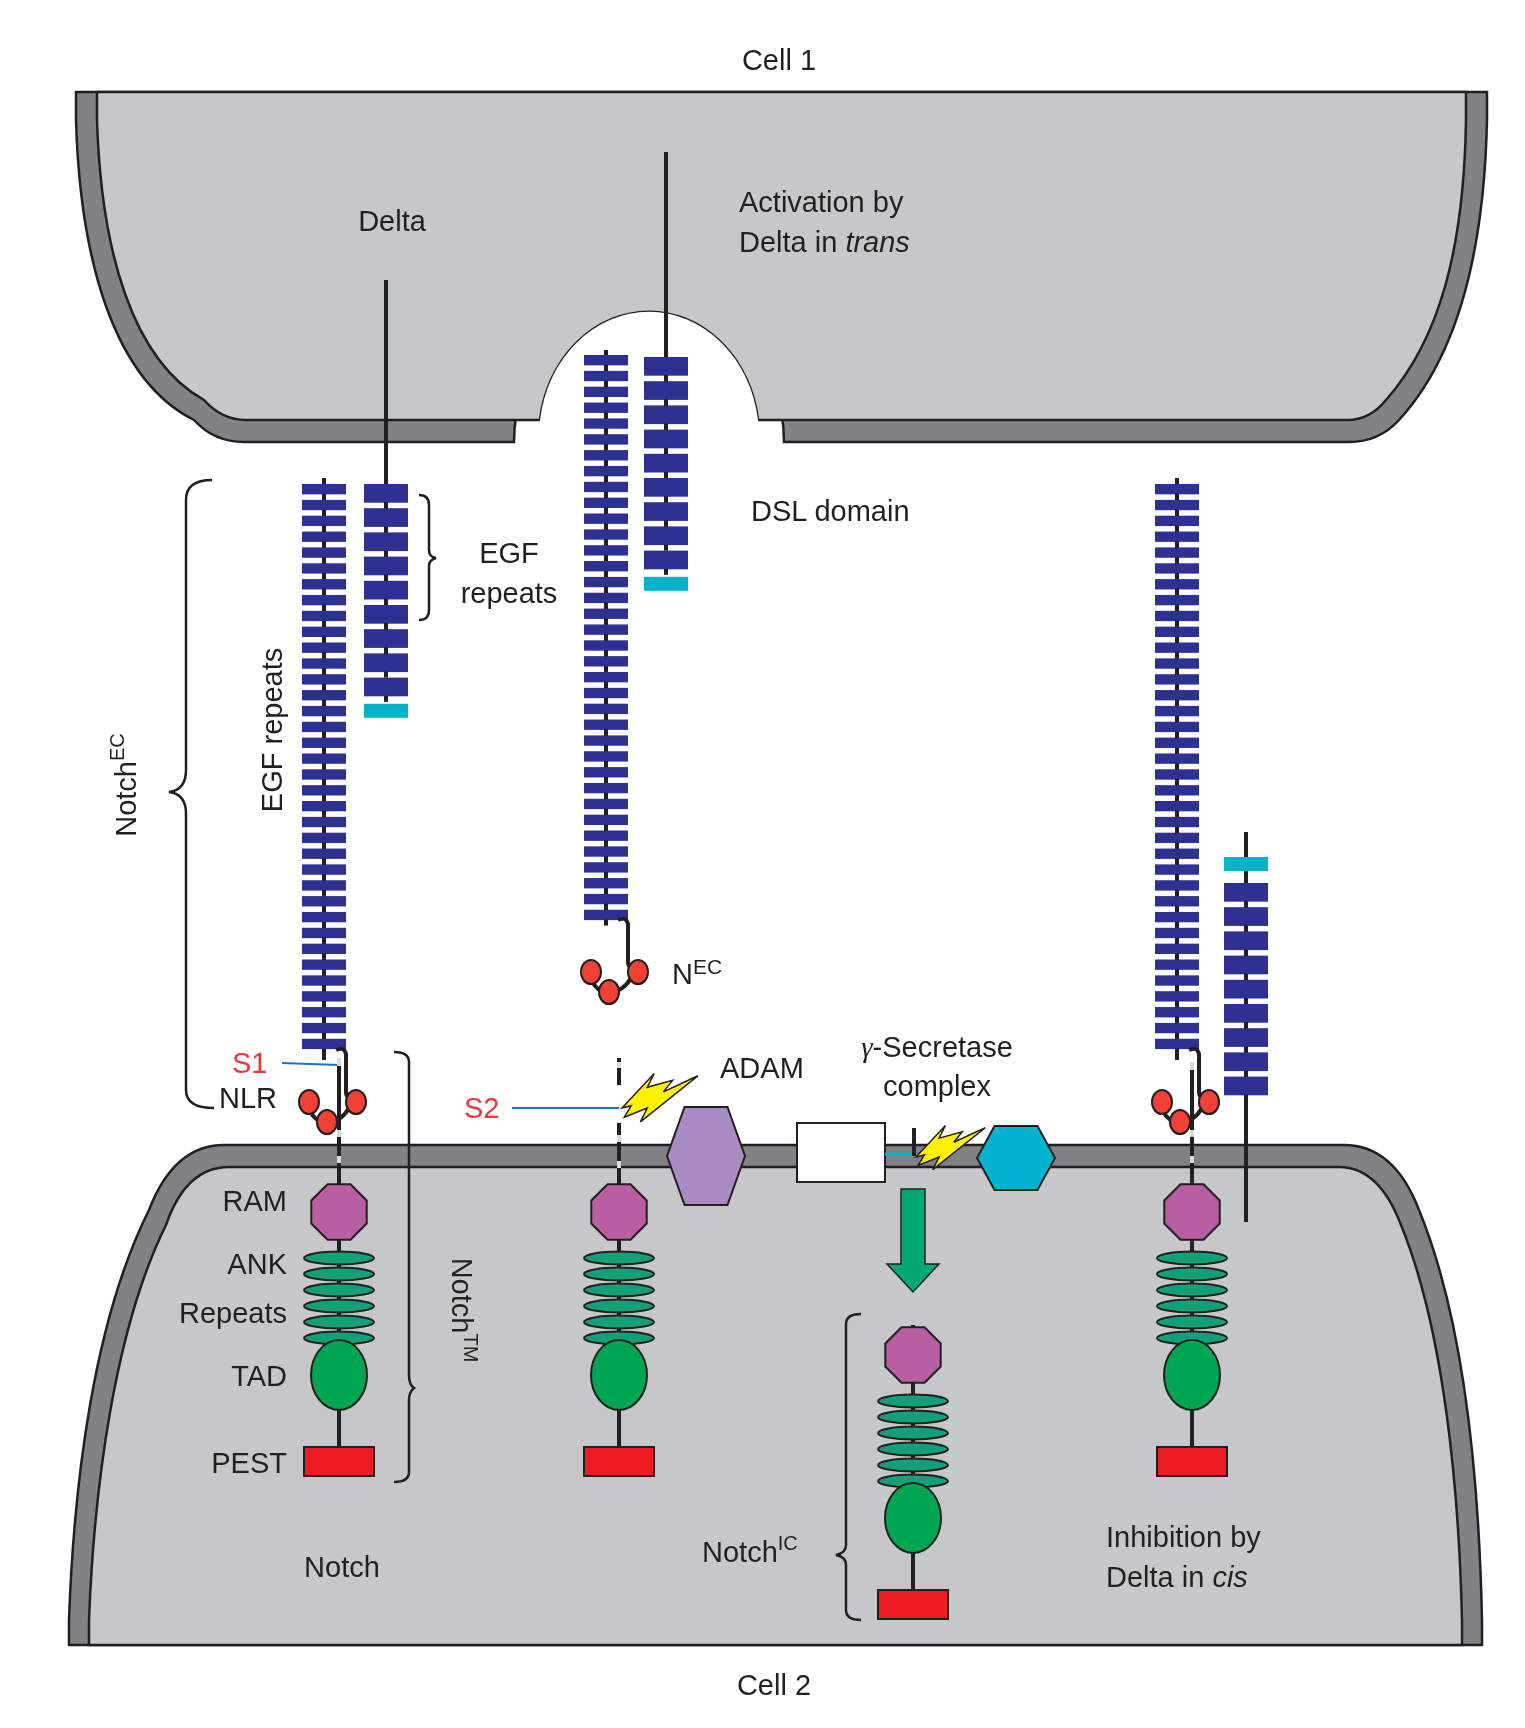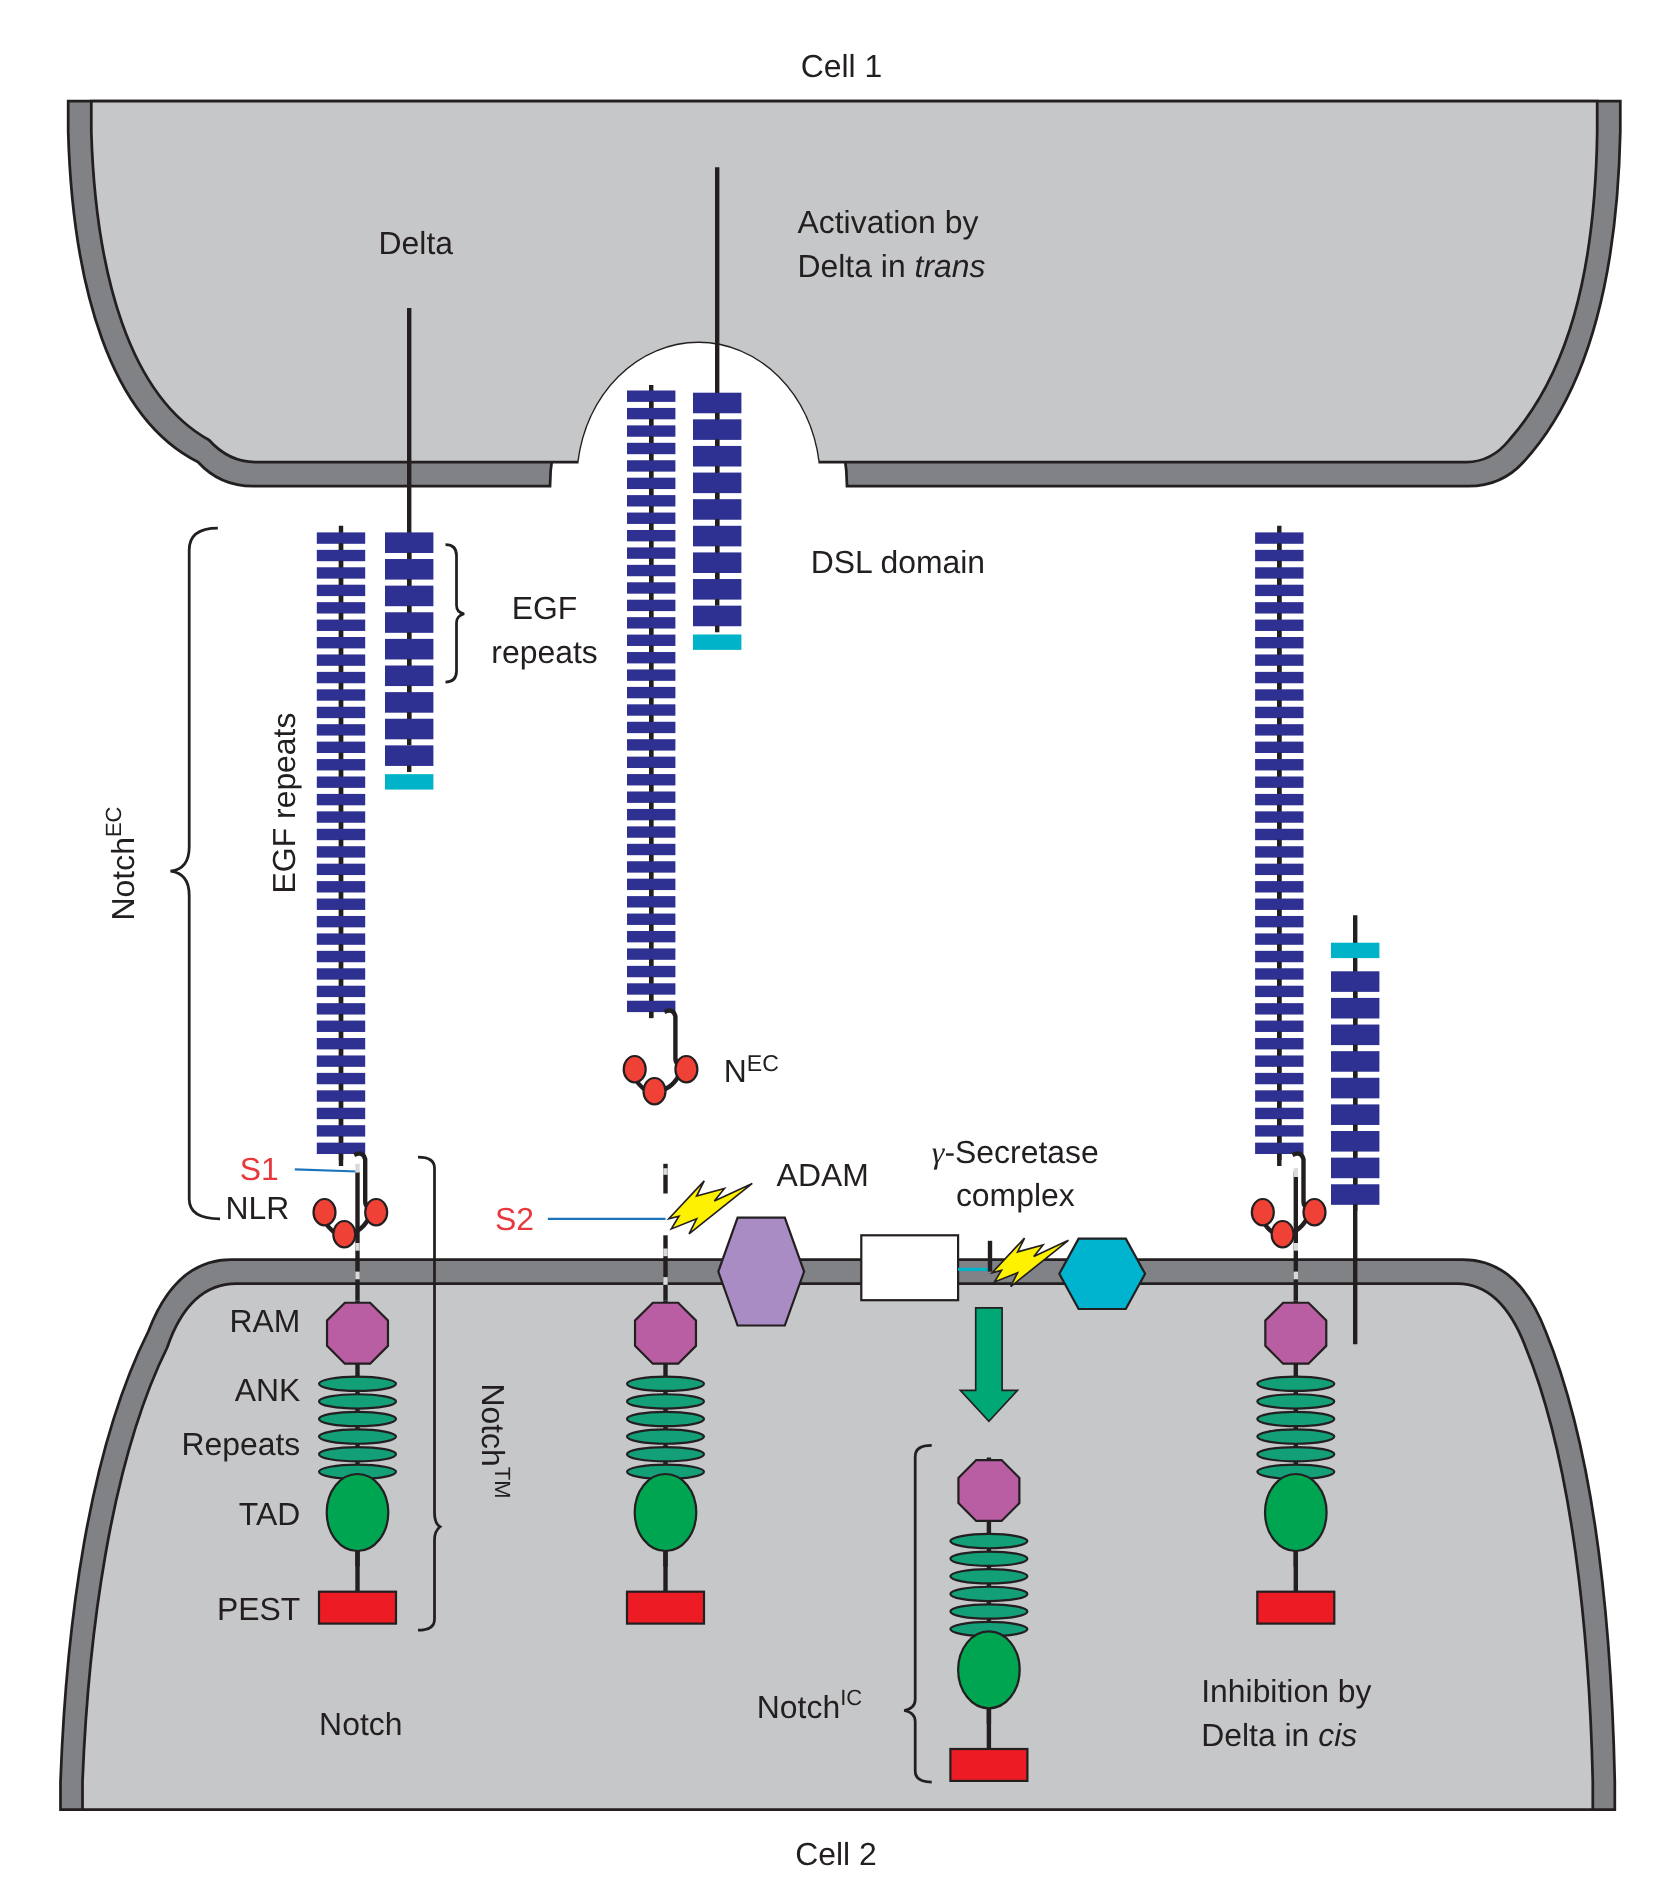--- a/index.html
+++ b/index.html
@@ -1,17 +1,17 @@
 <!DOCTYPE html>
 <html><head>
 <meta charset="utf-8">
 <style>
   html, body { margin: 0; padding: 0; background: #ffffff; }
   body { width: 1525px; height: 1728px; overflow: hidden; }
-  #stage { position: absolute; left: 0; top: 0; width: 1497px; height: 1728px; }
+  #stage { position: absolute; left: 14px; top: 0; width: 1497px; height: 1728px; }
   svg text { font-family: "Liberation Sans", sans-serif; fill: #231f20; }
   .lbl { font-size: 29px; }
   .red { fill: #e8383d; }
 </style>
 </head>
 <body>
 
 <div id="stage">
 <svg id="svg" width="1525" height="1728" viewBox="0 0 1525 1728" xmlns="http://www.w3.org/2000/svg">
 

